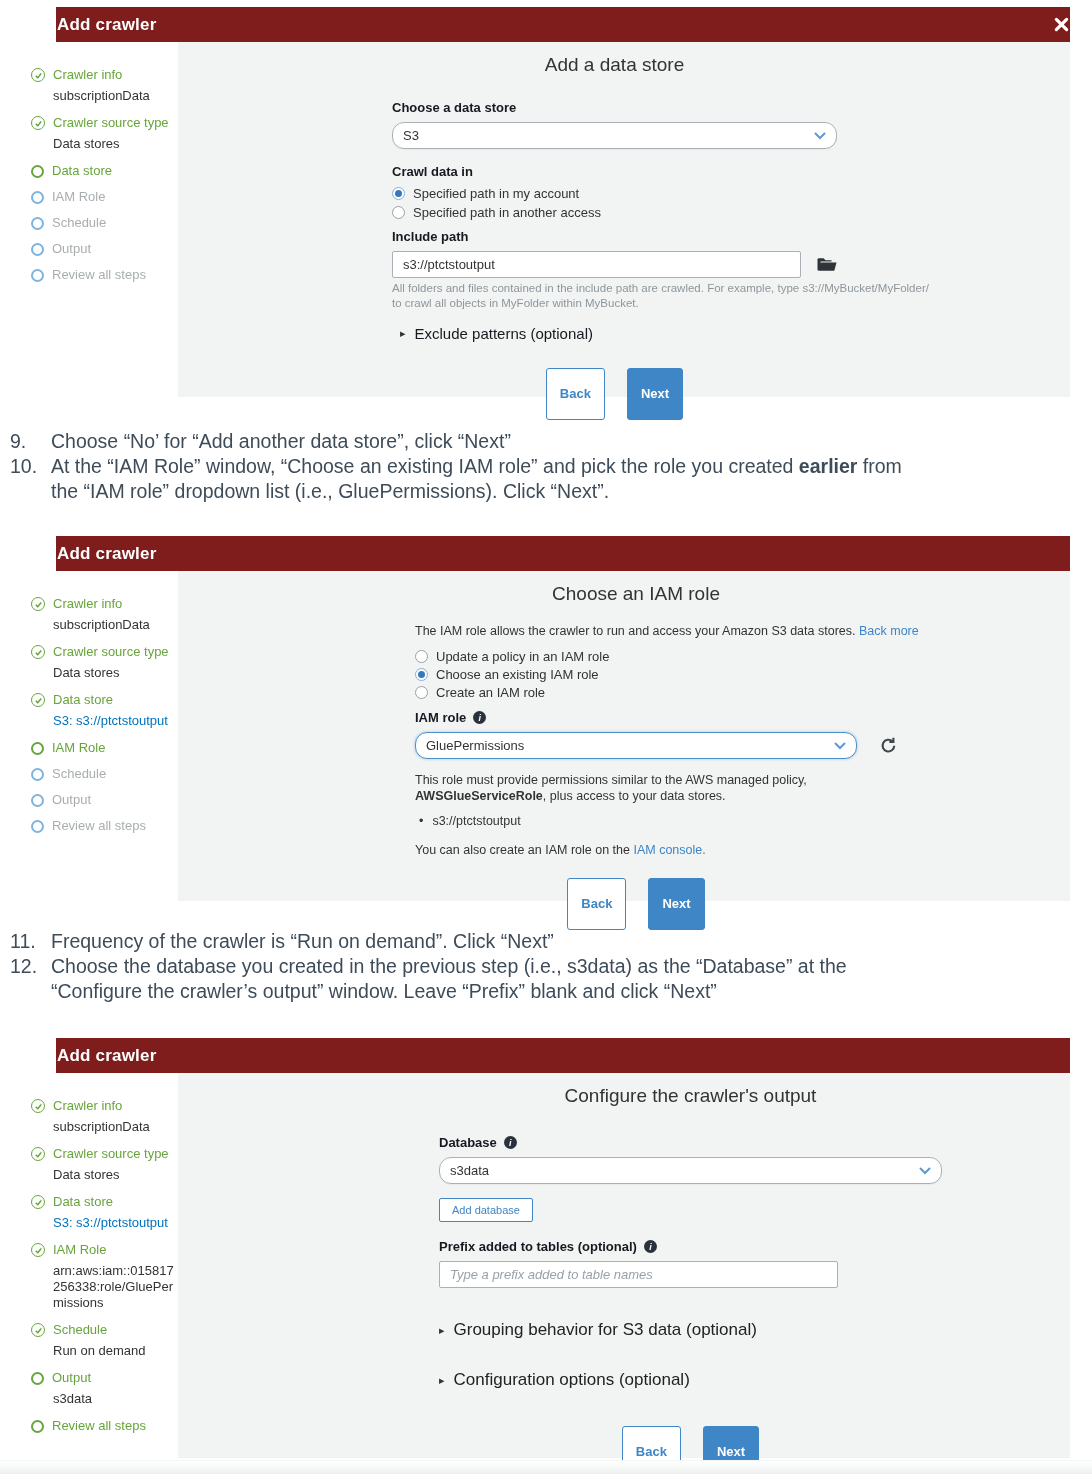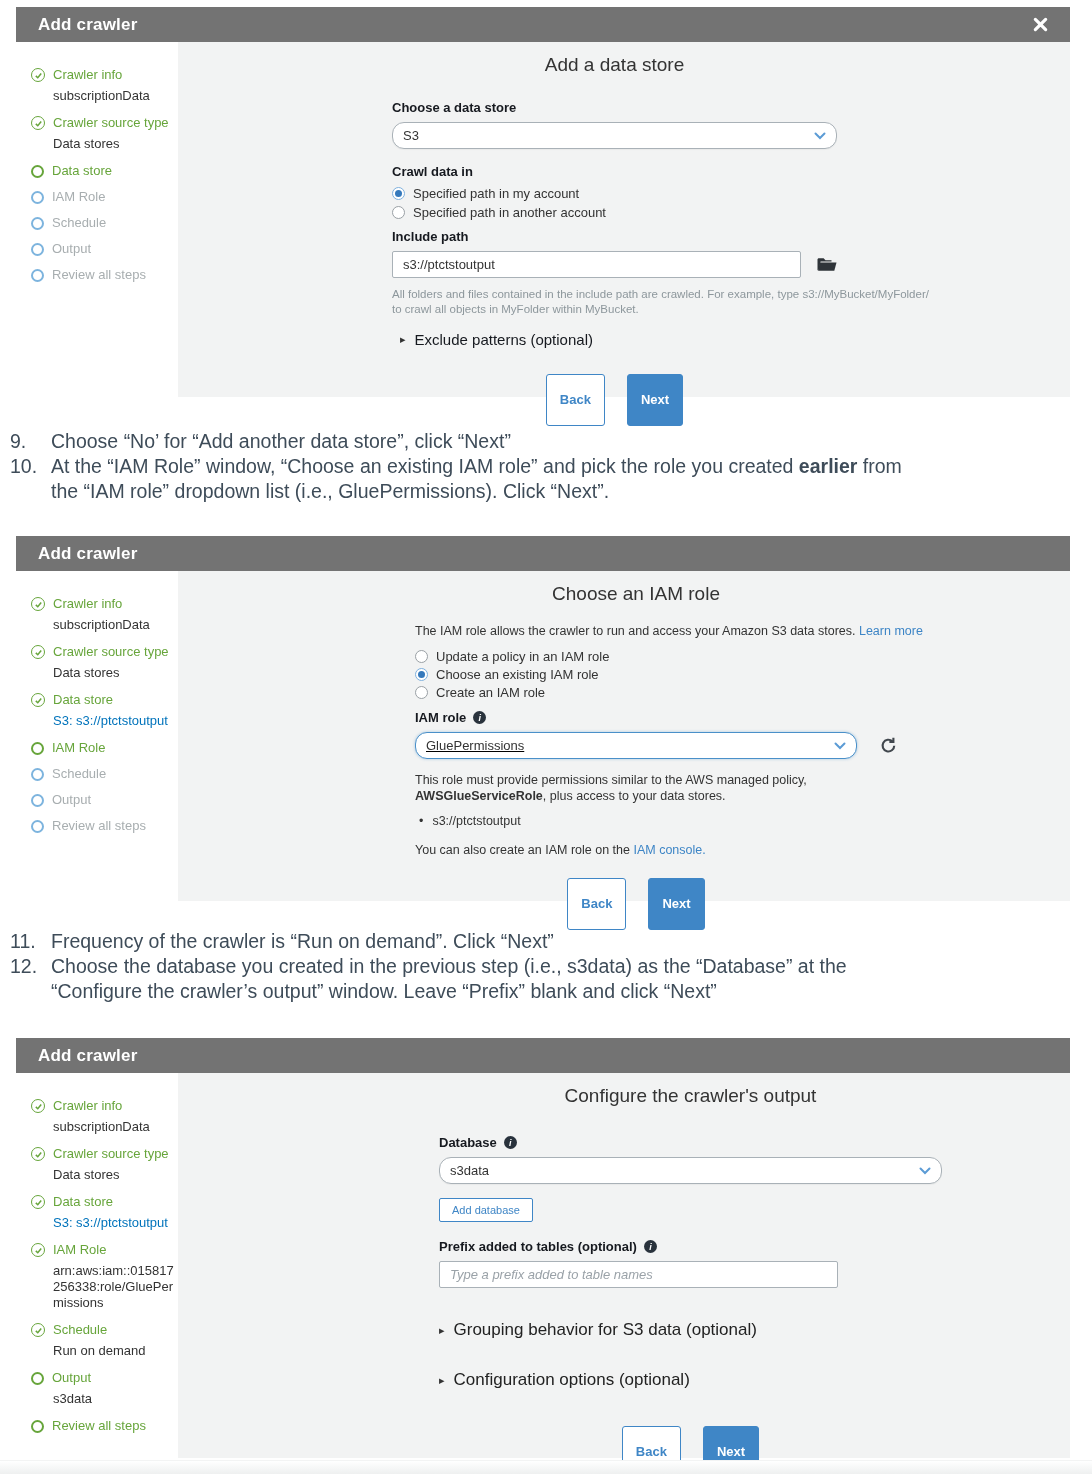--- a/index.html
+++ b/index.html
@@ -7,21 +7,21 @@
   body {
     width:1092px; height:1474px; position:relative; background:#fff;
     font-family:"Liberation Sans", sans-serif; overflow:hidden;
   }
 
   
   .dialog { position:absolute; left:16px; width:1054px; }
   #dialog1 { top:7px; }
   #dialog2 { top:536px; }
   #dialog3 { top:1038px; }
-  .dlg-header { height:35px; background:#737373; display:flex; align-items:center; padding:0 22px; }
+  .dlg-header { height:35px; background:#7f1d1d; display:flex; align-items:center; padding:0 1px;margin-left:40px; }
   .dlg-title { color:#fff; font-size:17px; font-weight:bold; letter-spacing:.2px; }
   .dlg-close { margin-left:auto; display:flex; align-items:center; cursor:pointer; }
   .dlg-body { display:flex; }
   #dialog1 .dlg-body { height:355px; }
   #dialog2 .dlg-body { height:330px; }
   #dialog3 .dlg-body { height:385px; }
 
   
   .sidebar { width:162px; background:#fff; padding:26px 6px 0 15px; flex-shrink:0; }
   .step { display:flex; align-items:center; gap:8px; margin-bottom:12px; cursor:pointer; }
@@ -64,21 +64,21 @@
   .radio-row { display:flex; align-items:center; gap:8px; margin-bottom:4px;
                font-size:13px; color:#333; cursor:pointer; }
   #dialog2 .radio-row { margin-bottom:3px; }
   .radio { width:13px; height:13px; border-radius:50%; border:1px solid #9aa0a5;
            background:#fff; position:relative; flex-shrink:0; }
   .radio.selected { border-color:#7fb1de; }
   .radio.selected::after { content:""; position:absolute; left:2px; top:2px; right:2px; bottom:2px;
                            border-radius:50%; background:#3579bc; }
   .radio-label { line-height:15px; }
 
-  .help { font-size:11.5px; color:#8d979c; line-height:15px; white-space:nowrap; margin-top:9px; }
+  .help { font-size:11.5px; color:#8d979c; line-height:15px; white-space:nowrap; margin-top:3px; }
   .expander { display:flex; align-items:center; gap:9px; color:#16191f; cursor:pointer; }
   #dialog1 .expander { font-size:15px; margin-top:14px; margin-left:8px; }
   #dialog3 .expander { font-size:17px; color:#222; }
   #dialog3 .expander.grouping { margin-top:32px; }
   #dialog3 .expander.config { margin-top:30px; }
   .tri { font-size:11px; color:#333; }
 
   .btn-row { display:flex; justify-content:center; gap:22px; }
   #dialog1 .btn-row { margin-top:26px; }
   #dialog2 .btn-row { margin-top:20px; }
@@ -91,21 +91,21 @@
                  font-size:11px; padding:5px 12px; cursor:pointer; font-family:inherit; }
 
   .para { font-size:12.5px; color:#333; line-height:16px; }
   .intro { white-space:nowrap; margin-bottom:10px; }
   .note { width:452px; margin-top:13px; }
   .link { color:#3d85c6; cursor:pointer; text-decoration:none; }
   .bullet-row { display:flex; gap:9px; font-size:12.5px; color:#333; margin-top:10px; padding-left:4px; }
   .console-line { margin-top:14px; white-space:nowrap; }
 
   .iam-label-row { margin-top:10px; }
-  .select-row { position:relative;text-decoration:underline; }
+  .select-row { position:relative; }
   .refresh { position:absolute; right:-40px; top:5px; cursor:pointer; }
 
   .include-row { display:flex; align-items:center; gap:16px; }
   .folder { cursor:pointer; display:flex; }
 
   .group { margin-bottom:15px; }
   .crawl-group { margin-bottom:9px; }
 
   
   .instructions { position:absolute; left:10px; width:1000px; font-size:19.5px;
@@ -189,21 +189,21 @@
         <div class="crawl-group">
           <div class="label-row">
               <span class="field-label">Crawl data in</span>
             </div>
           <div class="radio-row">
             <span class="radio selected"></span>
             <span class="radio-label">Specified path in my account</span>
           </div>
           <div class="radio-row">
             <span class="radio"></span>
-            <span class="radio-label">Specified path in another account</span>
+            <span class="radio-label">Specified path in another access</span>
           </div>
         </div>
         <div>
           <div class="label-row">
               <span class="field-label">Include path</span>
             </div>
           <div class="include-row">
             <input class="text-input" style="width: 410px;" value="s3://ptctstoutput">
             <span class="folder">
               <svg width="20" height="15" viewBox="0 0 20 15">
@@ -289,21 +289,21 @@
       </div>
       <div class="step pending">
         <span class="sicon pending"></span>
         <span class="step-label">Review all steps</span>
       </div>
     </div>
     <div class="main">
       <div class="form">
         <div class="heading">Choose an IAM role</div>
         <div class="para intro">
-          <span>The IAM role allows the crawler to run and access your Amazon S3 data stores. </span><a class="link">Learn more</a>
+          <span>The IAM role allows the crawler to run and access your Amazon S3 data stores. </span><a class="link">Back more</a>
         </div>
         <div class="radio-row">
           <span class="radio"></span>
           <span class="radio-label">Update a policy in an IAM role</span>
         </div>
         <div class="radio-row">
           <span class="radio selected"></span>
           <span class="radio-label">Choose an existing IAM role</span>
         </div>
         <div class="radio-row">

